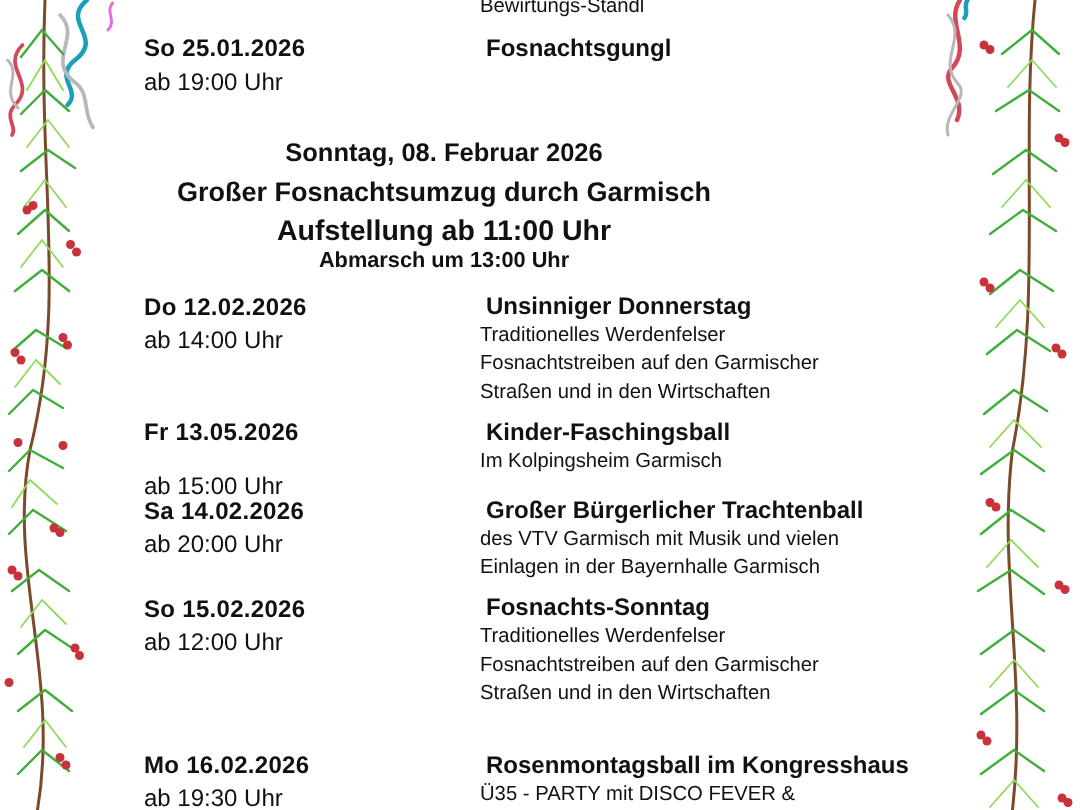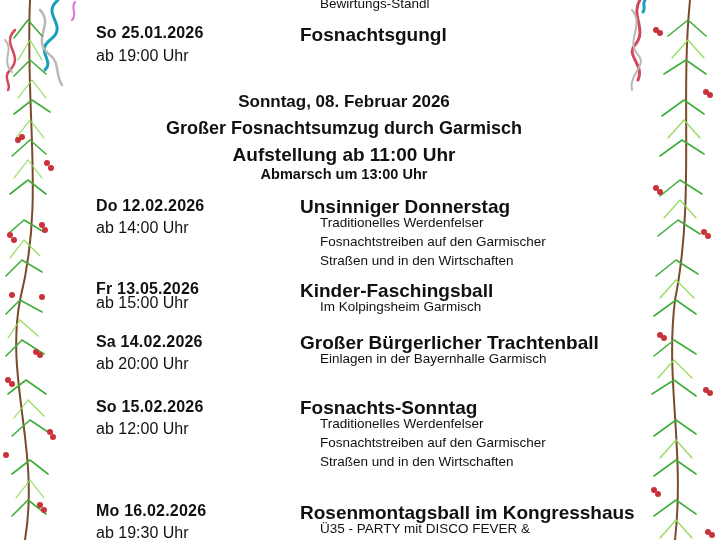--- a/index.html
+++ b/index.html
@@ -5,24 +5,24 @@
   html, body { margin: 0; padding: 0; }
   body {
     width: 720px; height: 540px; overflow: hidden; position: relative;
     background: #ffffff; font-family: "Liberation Sans", "DejaVu Sans", sans-serif; color: #111;
   }
   .garland { position: absolute; top: 0; }
   .garland.left { left: 0; width: 80px; height: 540px; }
   .garland.right { right: 0; width: 100px; height: 540px; }
   .date { position: absolute; left: 96px; font-size: 16px; font-weight: bold; letter-spacing: 0.2px; }
   .time { position: absolute; left: 96px; font-size: 16px; font-weight: normal; }
-  .title { position: absolute; left: 300px; font-size: 19px; font-weight: bold; text-align: right; }
+  .title { position: absolute; left: 324px; font-size: 16px; font-weight: bold; text-align: right; }
   .desc { position: absolute; left: 320px; font-size: 13.5px; line-height: 19px; width: 300px; }
 
-  .highlight { position: absolute; left: 0; width: 592px; text-align: center; font-weight: bold; margin-left: 48px; }
+  .highlight { position: absolute; left: 0; width: 592px; text-align: center; font-weight: bold; }
   .hl-date { top: 92px; font-size: 17px; }
   .hl-title { top: 118px; font-size: 18px; }
   .hl-line1 { top: 144px; font-size: 19px; }
   .hl-line2 { top: 166px; font-size: 14.5px; }
 </style>
 </head>
 <body>
 
 <svg class="garland left" viewBox="0 0 80 540" xmlns="http://www.w3.org/2000/svg">
   <g fill="none" stroke-linecap="round">
@@ -118,32 +118,33 @@
   <div class="title" style="top:196px;">Unsinniger Donnerstag</div>
   <div class="desc" style="top:213px;">
     <div>Traditionelles Werdenfelser</div>
     <div>Fosnachtstreiben auf den Garmischer</div>
     <div>Straßen und in den Wirtschaften</div>
   </div>
 </div>
 
 <div>
   <div class="date" style="top:280px;">Fr 13.05.2026</div>
-  <div class="time" style="top:294px;">ab 15:00 Uhr</div>
+  <div class="time" style="top:316px;">ab 15:00 Uhr</div>
   <div class="title" style="top:280px;">Kinder-Faschingsball</div>
   <div class="desc" style="top:297px;">
     <div>Im Kolpingsheim Garmisch</div>
   </div>
 </div>
 
 <div>
   <div class="date" style="top:333px;">Sa 14.02.2026</div>
   <div class="time" style="top:355px;">ab 20:00 Uhr</div>
   <div class="title" style="top:332px;">Großer Bürgerlicher Trachtenball</div>
   <div class="desc" style="top:349px;">
+    <div>des VTV Garmisch mit Musik und vielen</div>
     <div>Einlagen in der Bayernhalle Garmisch</div>
   </div>
 </div>
 
 <div>
   <div class="date" style="top:398px;">So 15.02.2026</div>
   <div class="time" style="top:420px;">ab 12:00 Uhr</div>
   <div class="title" style="top:397px;">Fosnachts-Sonntag</div>
   <div class="desc" style="top:414px;">
     <div>Traditionelles Werdenfelser</div>

